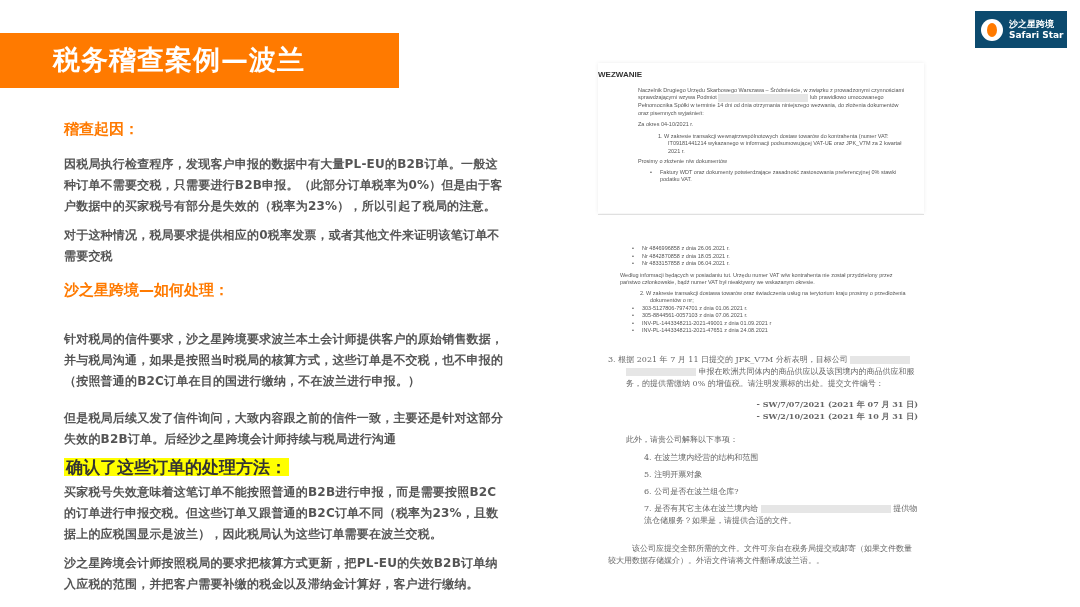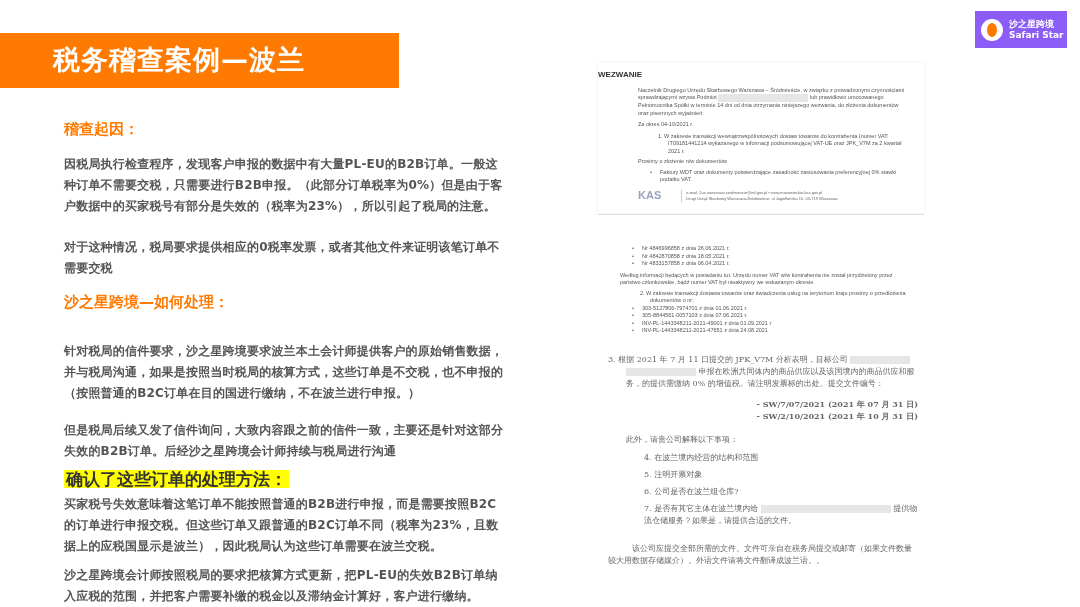--- a/index.html
+++ b/index.html
@@ -10,21 +10,21 @@
       position: absolute; left: 0; top: 33px; width: 399px; height: 55px;
       background: #ff7a00;
     }
     .title-text {
       position: absolute; left: 53px; top: 42px; font-size: 27px; color: #fff;
       font-weight: bold; letter-spacing: 1px; line-height: 36px;
     }
 
     .logo {
       position: absolute; left: 975px; top: 11px; width: 92px; height: 37px;
-      background: #8b5cf6; display: flex; align-items: center; padding-left: 6px;
+      background: #0c4a6e; display: flex; align-items: center; padding-left: 6px;
     }
     .logo-mark { width: 22px; height: 22px; border-radius: 50%; background: #fff; position: relative; margin-right: 6px; }
     .logo-mark::after { content: ""; position: absolute; left: 6px; top: 4px; width: 10px; height: 14px; border-radius: 50%; background: #ff7a00; }
     .logo-text { color: #fff; line-height: 11px; }
     .logo-cn { font-size: 9px; font-weight: bold; }
     .logo-en { font-size: 9px; font-weight: bold; }
 
     .left { position: absolute; left: 64px; top: 118px; width: 440px; }
     .section-head {
       color: #ff7a00; font-weight: bold; font-size: 15px; line-height: 22px;
@@ -64,21 +64,21 @@
 <div class="logo">
   <div class="logo-mark"></div>
   <div class="logo-text">
     <div class="logo-cn">沙之星跨境</div>
     <div class="logo-en">Safari Star</div>
   </div>
 </div>
 
 <div class="left">
   <div class="section-head" style="margin-bottom:14px;">稽查起因：</div>
-  <p class="para" style="margin-bottom:20px;">因税局执行检查程序，发现客户申报的数据中有大量PL-EU的B2B订单。一般这种订单不需要交税，只需要进行B2B申报。（此部分订单税率为0%）但是由于客户数据中的买家税号有部分是失效的（税率为23%），所以引起了税局的注意。</p>
+  <p class="para" style="margin-bottom:8px;">因税局执行检查程序，发现客户申报的数据中有大量PL-EU的B2B订单。一般这种订单不需要交税，只需要进行B2B申报。（此部分订单税率为0%）但是由于客户数据中的买家税号有部分是失效的（税率为23%），所以引起了税局的注意。</p>
   <p class="para" style="margin-bottom:12px;">对于这种情况，税局要求提供相应的0税率发票，或者其他文件来证明该笔订单不需要交税</p>
 
   <div class="section-head" style="margin-bottom:28px;">沙之星跨境—如何处理：</div>
   <p class="para" style="margin-bottom:16px;">针对税局的信件要求，沙之星跨境要求波兰本土会计师提供客户的原始销售数据，并与税局沟通，如果是按照当时税局的核算方式，这些订单是不交税，也不申报的（按照普通的B2C订单在目的国进行缴纳，不在波兰进行申报。）</p>
   <p class="para" style="margin-bottom:8px;">但是税局后续又发了信件询问，大致内容跟之前的信件一致，主要还是针对这部分失效的B2B订单。后经沙之星跨境会计师持续与税局进行沟通</p>
   <div class="highlight" style="margin-bottom:6px;">确认了这些订单的处理方法：</div>
   <p class="para" style="margin-bottom:8px;">买家税号失效意味着这笔订单不能按照普通的B2B进行申报，而是需要按照B2C的订单进行申报交税。但这些订单又跟普通的B2C订单不同（税率为23%，且数据上的应税国显示是波兰），因此税局认为这些订单需要在波兰交税。</p>
   <p class="para">沙之星跨境会计师按照税局的要求把核算方式更新，把PL-EU的失效B2B订单纳入应税的范围，并把客户需要补缴的税金以及滞纳金计算好，客户进行缴纳。</p>
 </div>
 
@@ -87,27 +87,20 @@
   <div style="padding:0 18px 0 40px;">
     <div>
       <span>Naczelnik Drugiego Urzędu Skarbowego Warszawa – Śródmieście, w związku z prowadzonymi czynnościami sprawdzającymi wzywa Podmiot</span>
       <span class="mask" style="width:90px;"></span>
       <span>lub prawidłowo umocowanego Pełnomocnika Spółki w terminie 14 dni od dnia otrzymania niniejszego wezwania, do złożenia dokumentów oraz pisemnych wyjaśnień:</span>
     </div>
     <div style="margin-top:4px;">Za okres 04-10/2021 r.</div>
     <div class="num" style="margin-top:4px;">1. W zakresie transakcji wewnątrzwspólnotowych dostaw towarów do kontrahenta (numer VAT: IT09181441214 wykazanego w informacji podsumowującej VAT-UE oraz JPK_V7M za 2 kwartał 2021 r.</div>
     <div style="margin-top:3px;">Prosimy o złożenie n/w dokumentów</div>
     <div class="bullet" style="margin-top:3px;">Faktury WDT oraz dokumenty potwierdzające zasadność zastosowania preferencyjnej 0% stawki podatku VAT.</div>
-  </div>
-  <div class="doc-footer" style="padding-left:40px;">
-    <span class="kas-logo">KAS</span>
-    <div class="footer-lines">
-      <div>e-mail: 2us.warszawa.srodmiescie@mf.gov.pl • www.mazowieckie.kas.gov.pl</div>
-      <div>Drugi Urząd Skarbowy Warszawa-Śródmieście, ul Jagiellońska 15, 03-719 Warszawa</div>
-    </div>
   </div>
 </div>
 
 <div class="doc2">
   <div style="padding:30px 18px 0 22px;">
     <div class="bullet">Nr 4846996858 z dnia 26.06.2021 r.</div>
     <div class="bullet">Nr 4842870858 z dnia 18.05.2021 r.</div>
     <div class="bullet">Nr 4833157858 z dnia 06.04.2021 r.</div>
     <div style="margin-top:4px;">Według informacji będących w posiadaniu tut. Urzędu numer VAT w/w kontrahenta nie został przydzielony przez państwo członkowskie, bądź numer VAT był nieaktywny we wskazanym okresie.</div>
     <div class="num" style="margin-top:3px;">2. W zakresie transakcji dostawa towarów oraz świadczenia usług na terytorium kraju prosimy o przedłożenia dokumentów o nr;</div>

